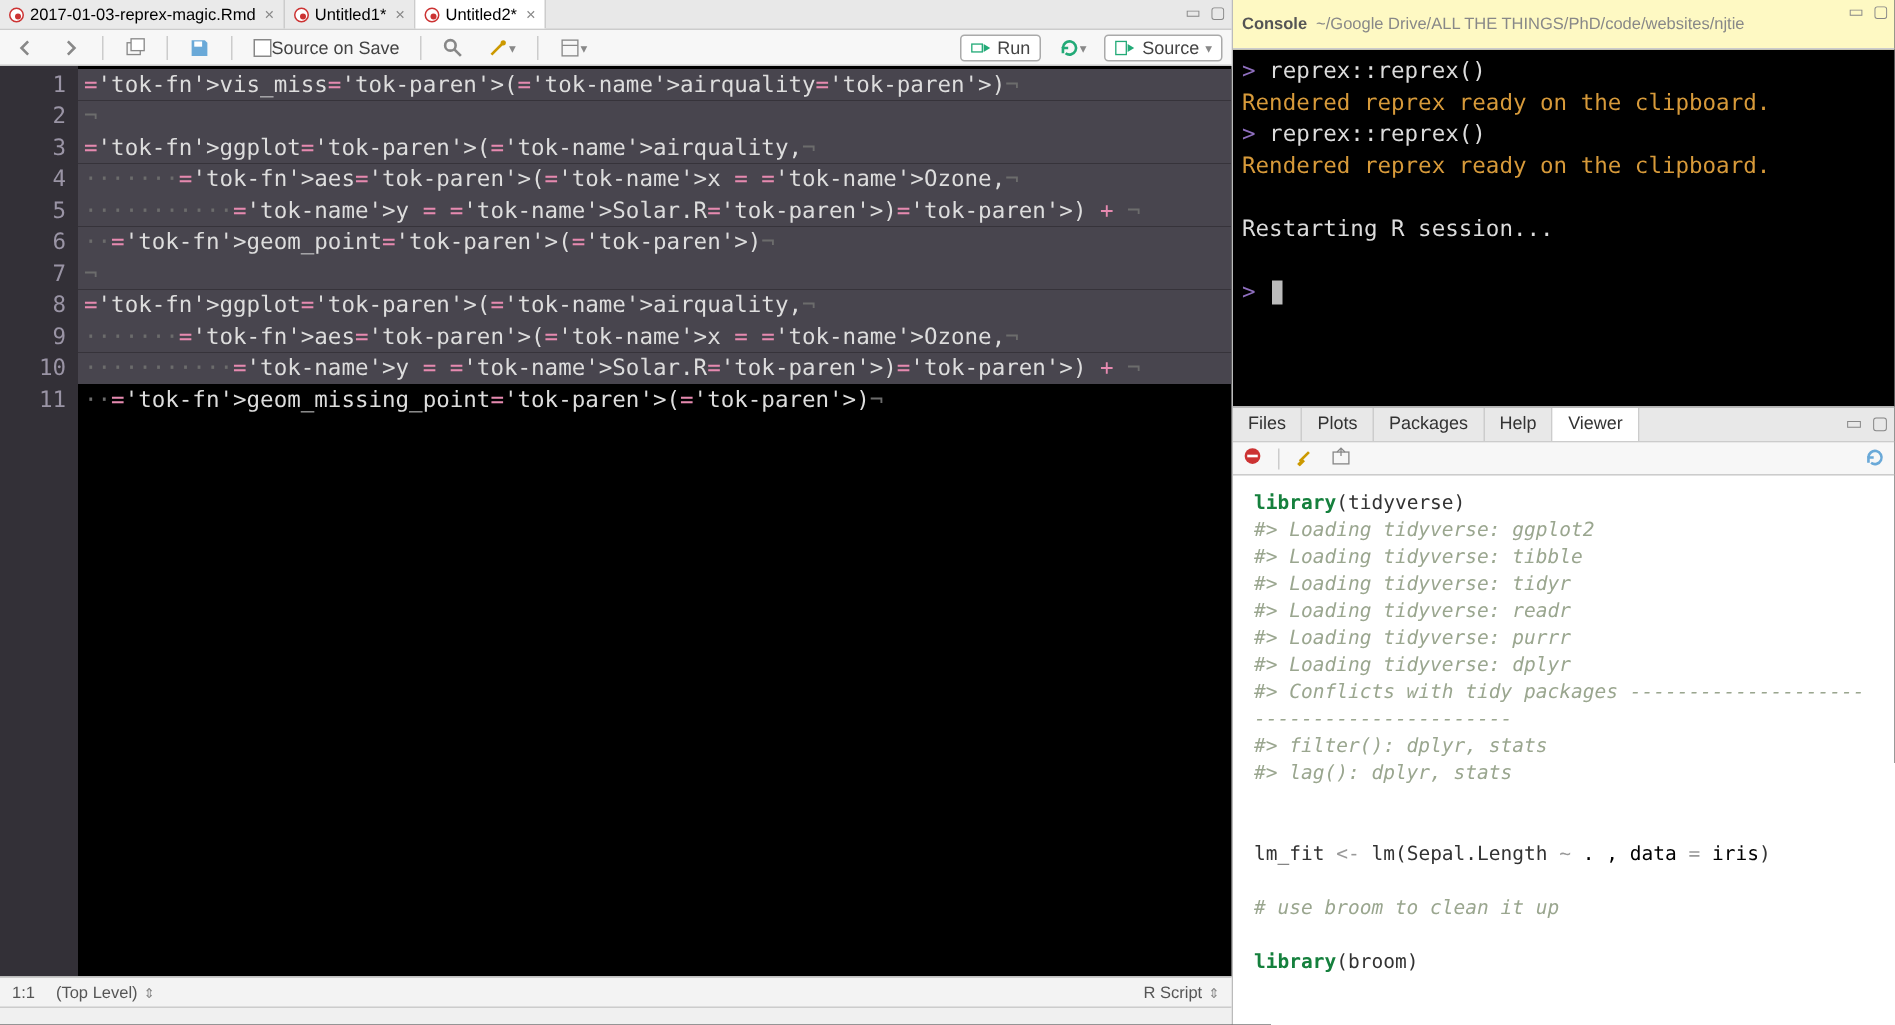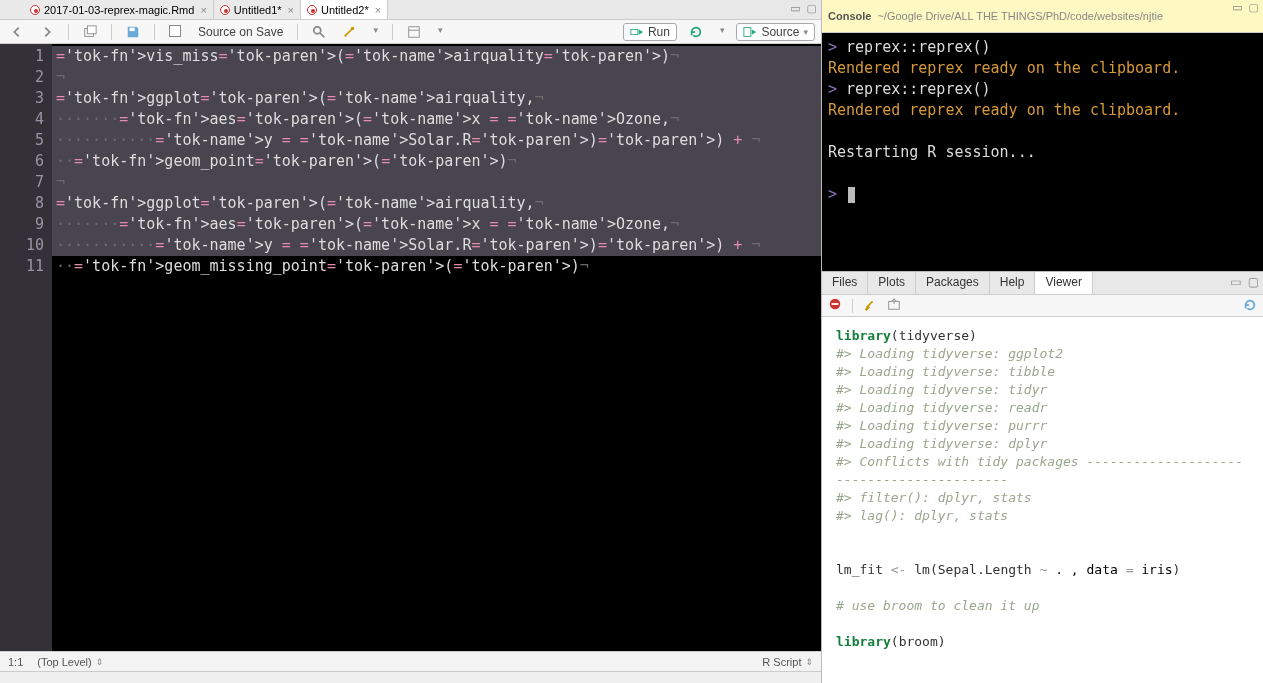--- a/index.html
+++ b/index.html
@@ -68,21 +68,21 @@
   height: 24px;
   background: #f7f7f7;
   border-bottom: 1px solid #ccc;
   display: flex;
   align-items: center;
   padding: 0 6px;
   gap: 8px;
   font-size: 12px;
   color:#444;
 }
-.tb-btn { display:flex; gap:17px; padding:1px 4px; border-radius:3px; }
+.tb-btn { display:flex; align-items:center; gap:0; padding:1px 4px; border-radius:3px; }
 .icon { width:14px; height:14px; display:inline-block; }
 .sep { width:1px; height:16px; background:#ccc; margin:0 2px; }
 .spacer { flex:1; }
 .run-btn { border:1px solid #aaa; background:#fff; border-radius:3px; padding:1px 6px; display:flex; gap:4px;}
 .src-btn { border:1px solid #aaa; background:#fff; border-radius:3px; padding:1px 6px; display:flex; align-items:center; gap:4px;}
 
 .editor {
   flex:1;
   display:flex;
   background:#000;
@@ -213,21 +213,21 @@
 .checkbox {
   width:12px; height:12px; border:1px solid #888; background:#fff; display:inline-block;
 }
 </style>
 </head>
 <body>
 
 <div class="left-pane">
 
   <div class="tab-bar">
-    <div id="tabs-host" style="display: flex; margin-left: 24px;">
+    <div id="tabs-host" style="display: flex;">
         <div class="tab">
           <span class="dot"></span>
           <span>2017-01-03-reprex-magic.Rmd</span>
           <span class="close">×</span>
         </div>
         <div class="tab">
           <span class="dot"></span>
           <span>Untitled1*</span>
           <span class="close">×</span>
         </div>

